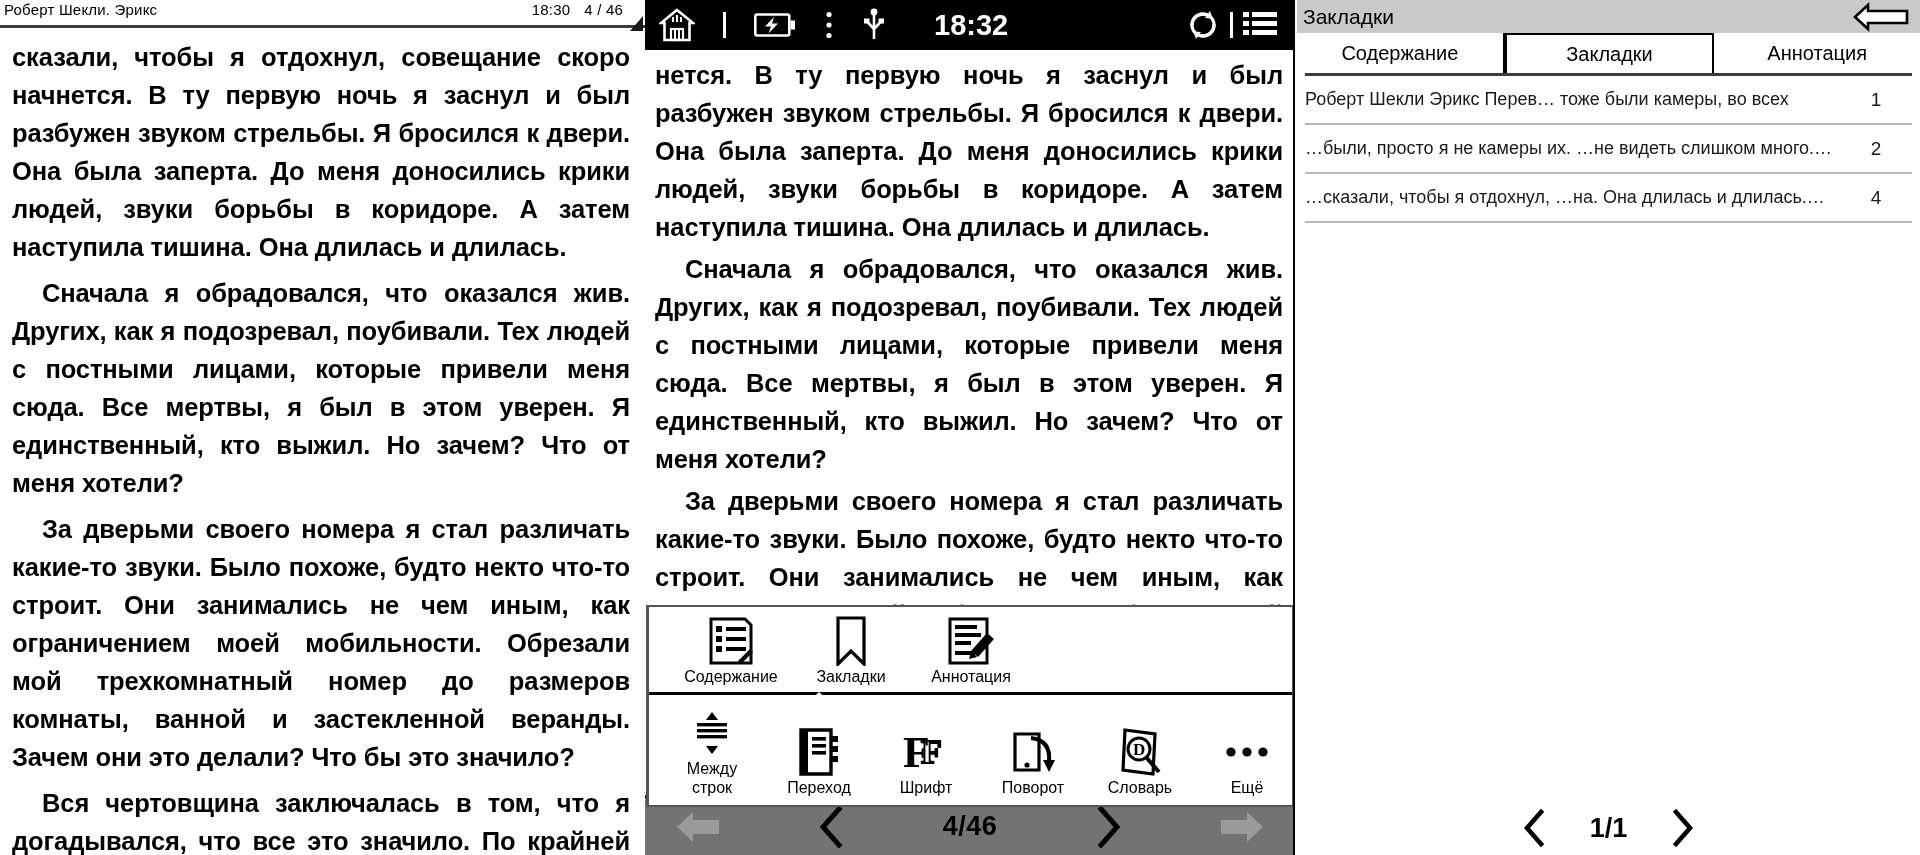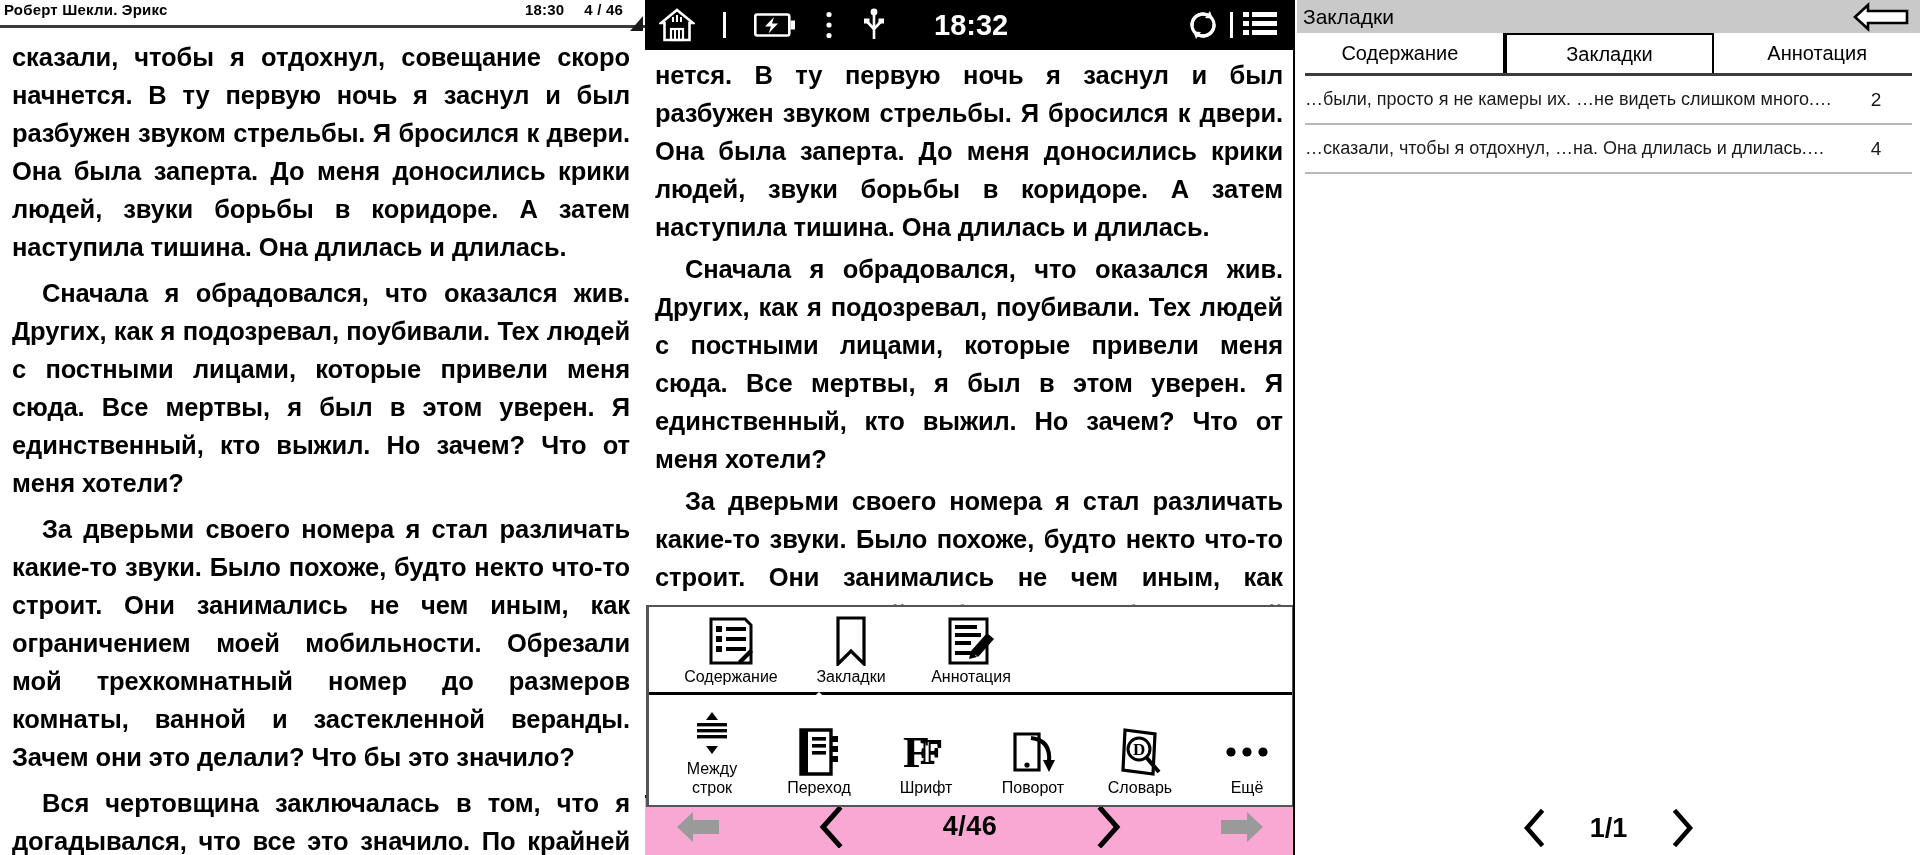--- a/index.html
+++ b/index.html
@@ -18,24 +18,23 @@
     background: #fff;
     overflow: hidden;
   }
   .left-header {
     position: relative;
     height: 26px;
     padding: 1px 8px 0 4px;
     display: flex; align-items: flex-start; justify-content: space-between;
     font-size: 15px; color: #000;
     letter-spacing: .2px;
-    font-weight: bold;
   }
   .left-header .hdr-title { white-space: nowrap; }
-  .left-header .hdr-right { display: flex; gap: 20px; white-space: nowrap; padding-right: 14px;}
+  .left-header .hdr-right { display: flex; gap: 14px; white-space: nowrap; padding-right: 14px;}
   .left-rule {
     position: absolute; left: 0; top: 25px; width: 645px; height: 3px;
     background: #3a3a3a;
   }
   .corner-fold {
     position: absolute; right: 2px; top: 16px;
     width: 0; height: 0;
     border-left: 13px solid transparent;
     border-bottom: 15px solid #1a1a1a;
   }
@@ -133,21 +132,21 @@
     width: 0; height: 0;
     border-left: 17px solid transparent;
     border-right: 17px solid transparent;
     border-bottom: 16px solid transparent;
   }
 
   
   .center-nav {
     position: absolute; left: 0; bottom: 0;
     width: 650px; height: 60px;
-    background: #f9a8d4;
+    background: #737373;
     border-top: 3px solid #000;
     display: flex; align-items: center; justify-content: space-between;
     padding: 0 30px;
   }
   .nav-page {
     font-size: 27px; font-weight: 700; color: #000; letter-spacing: .5px;
   }
 
   
   .right-col {
@@ -459,20 +458,24 @@
           <span>Закладки</span>
         </div>
         <div class="rp-tab">
           <span>Аннотация</span>
         </div>
       </div>
     <div class="rp-tabs-underline"></div>
 
     <div class="rp-list" id="rp-list">
         <div class="rp-item">
+          <span class="rp-text">Роберт Шекли  Эрикс  Перев… тоже были камеры, во всех</span>
+          <span class="rp-num">1</span>
+        </div>
+        <div class="rp-item">
           <span class="rp-text">…были, просто я не камеры их. …не видеть слишком много.…</span>
           <span class="rp-num">2</span>
         </div>
         <div class="rp-item">
           <span class="rp-text">…сказали, чтобы я отдохнул, …на. Она длилась и длилась.…</span>
           <span class="rp-num">4</span>
         </div>
       </div>
 
     <div class="rp-nav">

